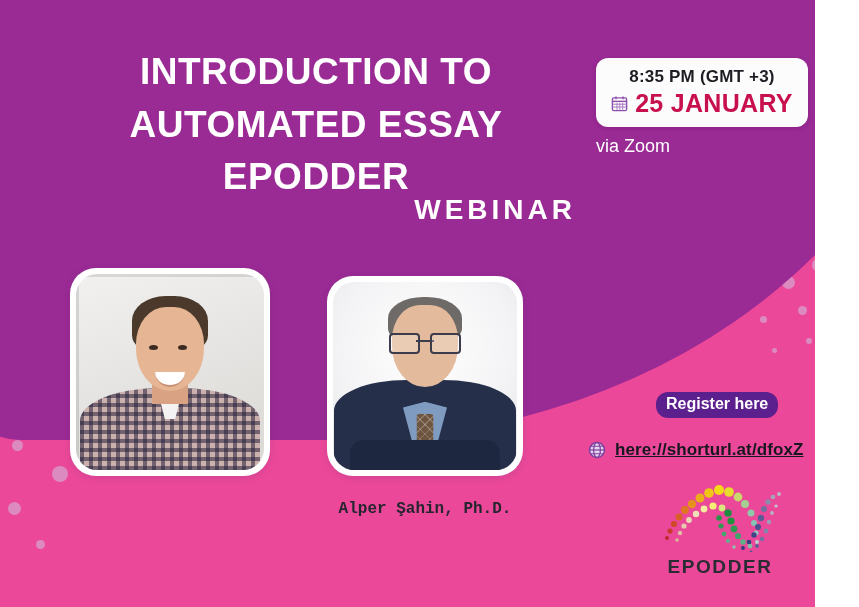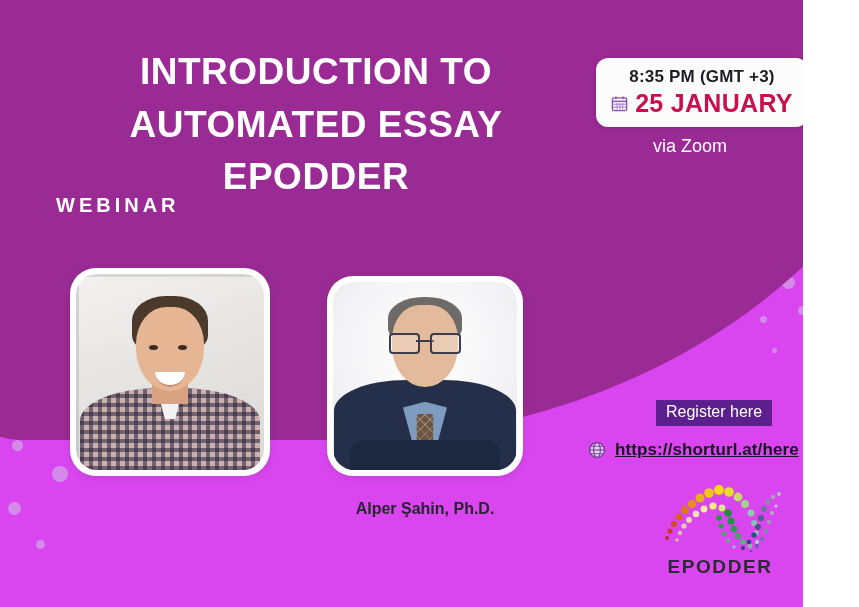--- a/index.html
+++ b/index.html
@@ -9,21 +9,22 @@
   }
   body {
     font-family: "Liberation Sans", sans-serif;
   }
 
   #poster {
     position: relative;
     width: 803px;
     height: 607px;
     overflow: hidden;
-    background: #d946ef;
+    background: #ec4899;
+    padding-left: 12px;
   }
 
   
   .dots-layer {
     position: absolute;
     inset: 0;
     pointer-events: none;
   }
   .dot {
     position: absolute;
@@ -67,24 +68,24 @@
     letter-spacing: .5px;
   }
   .headline .l1 { display: block; }
   .headline .l2 { display: block; }
 
   .webinar {
     position: absolute;
     left: 56px;
     top: 194px;
     width: 520px;
-    text-align: left;
+    text-align: right;
     color: #ffffff;
     font-weight: 700;
-    font-size: 20px;
+    font-size: 28px;
     letter-spacing: 4px;
   }
 
   
   .date-card {
     position: absolute;
     left: 596px;
     top: 58px;
     width: 212px;
     background: #fcfcfc;
@@ -116,24 +117,23 @@
     white-space: nowrap;
   }
   .cal-icon {
     width: 17px;
     height: 17px;
     flex: 0 0 auto;
     display: block;
   }
   .via-zoom {
     position: absolute;
-    left: 584px;
+    left: 596px;
     top: 136px;
     width: 212px;
-    text-align: center;
     color: #ffffff;
     font-size: 18px;
     font-weight: 400;
   }
 
   
   .photo-frame {
     position: absolute;
     background: #ffffff;
     border-radius: 26px;
@@ -284,34 +284,34 @@
   
   .person-name {
     position: absolute;
     text-align: center;
     color: #25252f;
     font-weight: 700;
     font-size: 16px;
     line-height: 1.55;
   }
   #name-speaker   { left: 40px;  top: 497px; width: 262px; }
-  #name-moderator { left: 320px; top: 497px; width: 210px; }
+  #name-moderator { left: 320px; top: 497px; width: 210px; font-family: Liberation Mono, monospace; }
 
   
   .register-btn {
     position: absolute;
     left: 656px;
-    top: 400px;
+    top: 392px;
     padding: 3px 10px 5px 10px;
     background: #5c1f8e;
     color: #ffffff;
     font-size: 16px;
-    font-weight: 400;
+    font-weight: 700;
     border: none;
-    border-radius: 1px;
+    border-radius: 12px;
     font-family: "Liberation Sans", sans-serif;
     cursor: pointer;
   }
   .url-row {
     position: absolute;
     left: 588px;
     top: 440px;
     display: flex;
     align-items: center;
     gap: 9px;
@@ -459,21 +459,21 @@
   <button class="register-btn">Register here</button>
 
   <div class="url-row">
     <svg class="globe-icon" viewBox="0 0 24 24">
       <circle cx="12" cy="12" r="10" fill="#e5d7ef" stroke="#7e3f9d" stroke-width="2"></circle>
       <ellipse cx="12" cy="12" rx="4.5" ry="10" fill="none" stroke="#7e3f9d" stroke-width="1.6"></ellipse>
       <line x1="2" y1="12" x2="22" y2="12" stroke="#7e3f9d" stroke-width="1.6"></line>
       <line x1="4" y1="7" x2="20" y2="7" stroke="#7e3f9d" stroke-width="1.3"></line>
       <line x1="4" y1="17" x2="20" y2="17" stroke="#7e3f9d" stroke-width="1.3"></line>
     </svg>
-    <a class="url-text" href="#">https://shorturl.at/here</a>
+    <a class="url-text" href="#">here://shorturl.at/dfoxZ</a>
   </div>
 
   <div class="logo-wrap">
     <svg class="logo-mark" viewBox="0 0 130 84">
 
       <circle cx="12" cy="70" r="2.0" fill="#c0282a"></circle>
       <circle cx="15" cy="63" r="2.6" fill="#c8392a"></circle>
       <circle cx="19" cy="56" r="3.1" fill="#cf4a28"></circle>
       <circle cx="24" cy="49" r="3.5" fill="#d85f26"></circle>
       <circle cx="30" cy="42" r="3.9" fill="#df7722"></circle>

